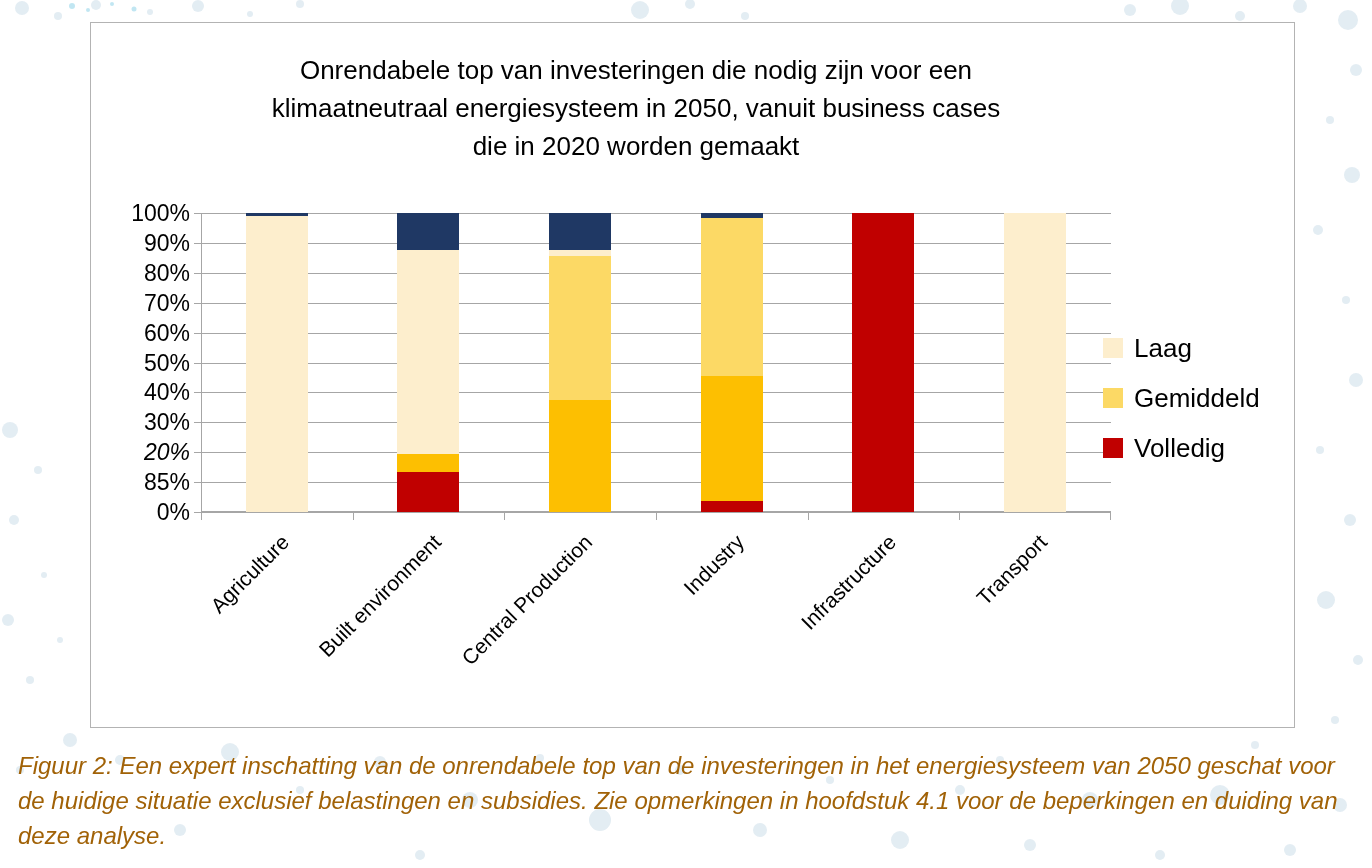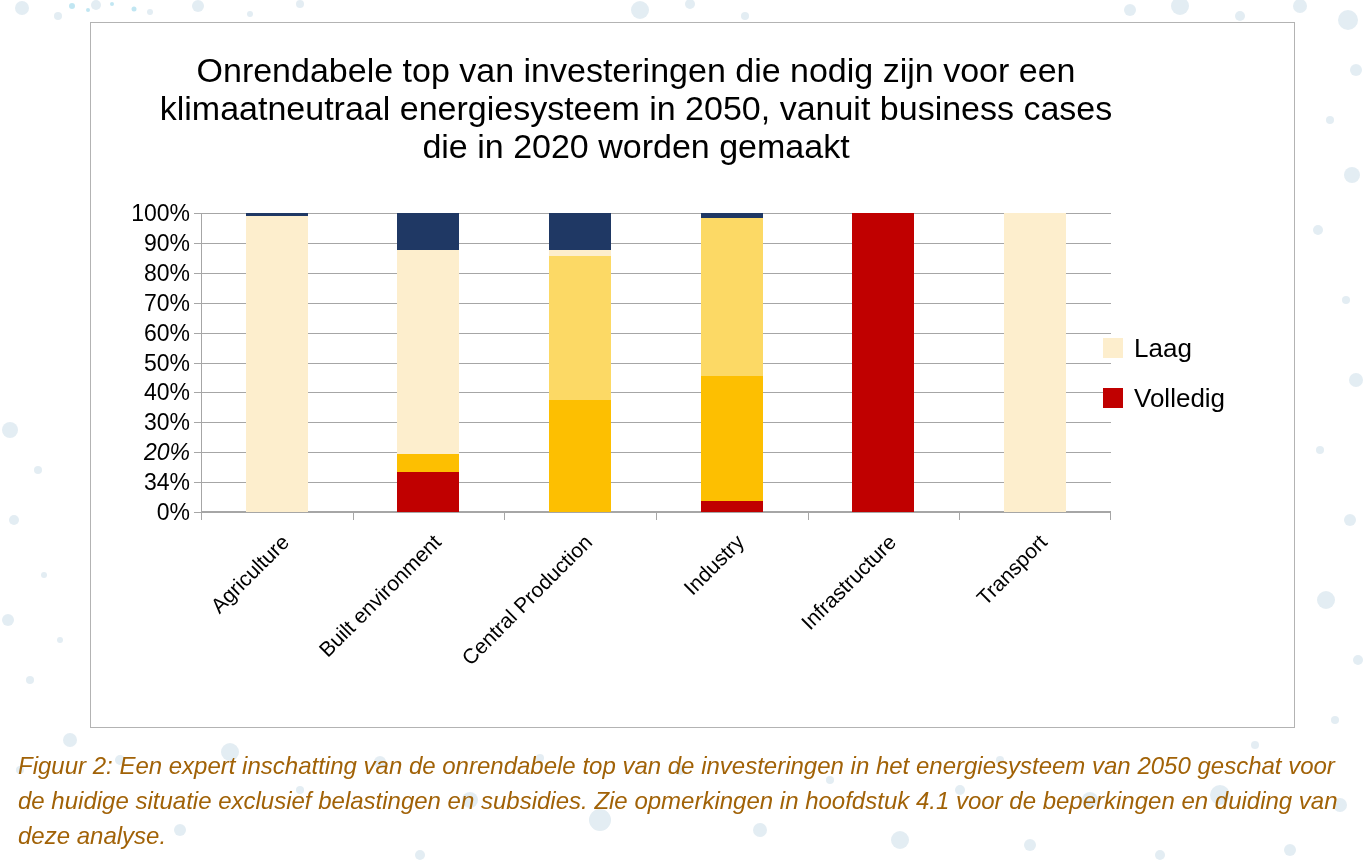--- a/index.html
+++ b/index.html
@@ -36,21 +36,21 @@
     box-sizing: border-box;
     z-index: 2;
   }
 
   #chart-title {
     position: absolute;
     left: 40px;
     top: 28px;
     width: 1010px;
     text-align: center;
-    font-size: 34px;
+    font-size: 26px;
     line-height: 38px;
     color: #000000;
     font-family: "Liberation Sans", sans-serif;
     white-space: pre-line;
   }
 
   
   #plot-wrap {
     position: absolute;
     left: 0;
@@ -296,21 +296,21 @@
       <div id="ylabels">
           <div class="ylabel" style="top: 0px; text-align: right;">100%</div>
           <div class="ylabel" style="top: 29.9px;">90%</div>
           <div class="ylabel" style="top: 59.8px;">80%</div>
           <div class="ylabel" style="top: 89.7px;">70%</div>
           <div class="ylabel" style="top: 119.6px;">60%</div>
           <div class="ylabel" style="top: 149.5px;">50%</div>
           <div class="ylabel" style="top: 179.4px;">40%</div>
           <div class="ylabel" style="top: 209.3px;">30%</div>
           <div class="ylabel" style="top: 239.2px; font-style: italic;">20%</div>
-          <div class="ylabel" style="top: 269.1px;">34%</div>
+          <div class="ylabel" style="top: 269.1px;">85%</div>
           <div class="ylabel" style="top: 299px;">0%</div>
         </div>
       <div id="bars">
           <div class="bar-slot" style="left: 0px; width: 151.667px;">
             <div class="bar">
               <div class="seg" title="Agriculture – Laag: 99%" style="background: rgb(253, 238, 205); height: 296.01px; bottom: 0px;"></div>
               <div class="seg" title="Agriculture – Nee: 1%" style="background: rgb(31, 56, 100); height: 2.99px; bottom: 296.01px;"></div>
             </div>
             <div class="xtick" style="left: 0px;"></div>
           </div>
@@ -365,19 +365,23 @@
         </div>
     </div>
   </div>
 
   <div id="legend">
       <div class="legend-row">
         <span class="legend-swatch" style="background: rgb(253, 238, 205);"></span>
         <span class="legend-label">Laag</span>
       </div>
       <div class="legend-row">
+        <span class="legend-swatch" style="background: rgb(252, 217, 101);"></span>
+        <span class="legend-label">Gemiddeld</span>
+      </div>
+      <div class="legend-row">
         <span class="legend-swatch" style="background: rgb(192, 0, 0);"></span>
         <span class="legend-label">Volledig</span>
       </div>
     </div>
 </div>
 
 <div id="caption">Figuur 2: Een expert inschatting van de onrendabele top van de investeringen in het energiesysteem van 2050 geschat voor de huidige situatie exclusief belastingen en subsidies. Zie opmerkingen in hoofdstuk 4.1 voor de beperkingen en duiding van deze analyse.</div>
 
 </body></html>

